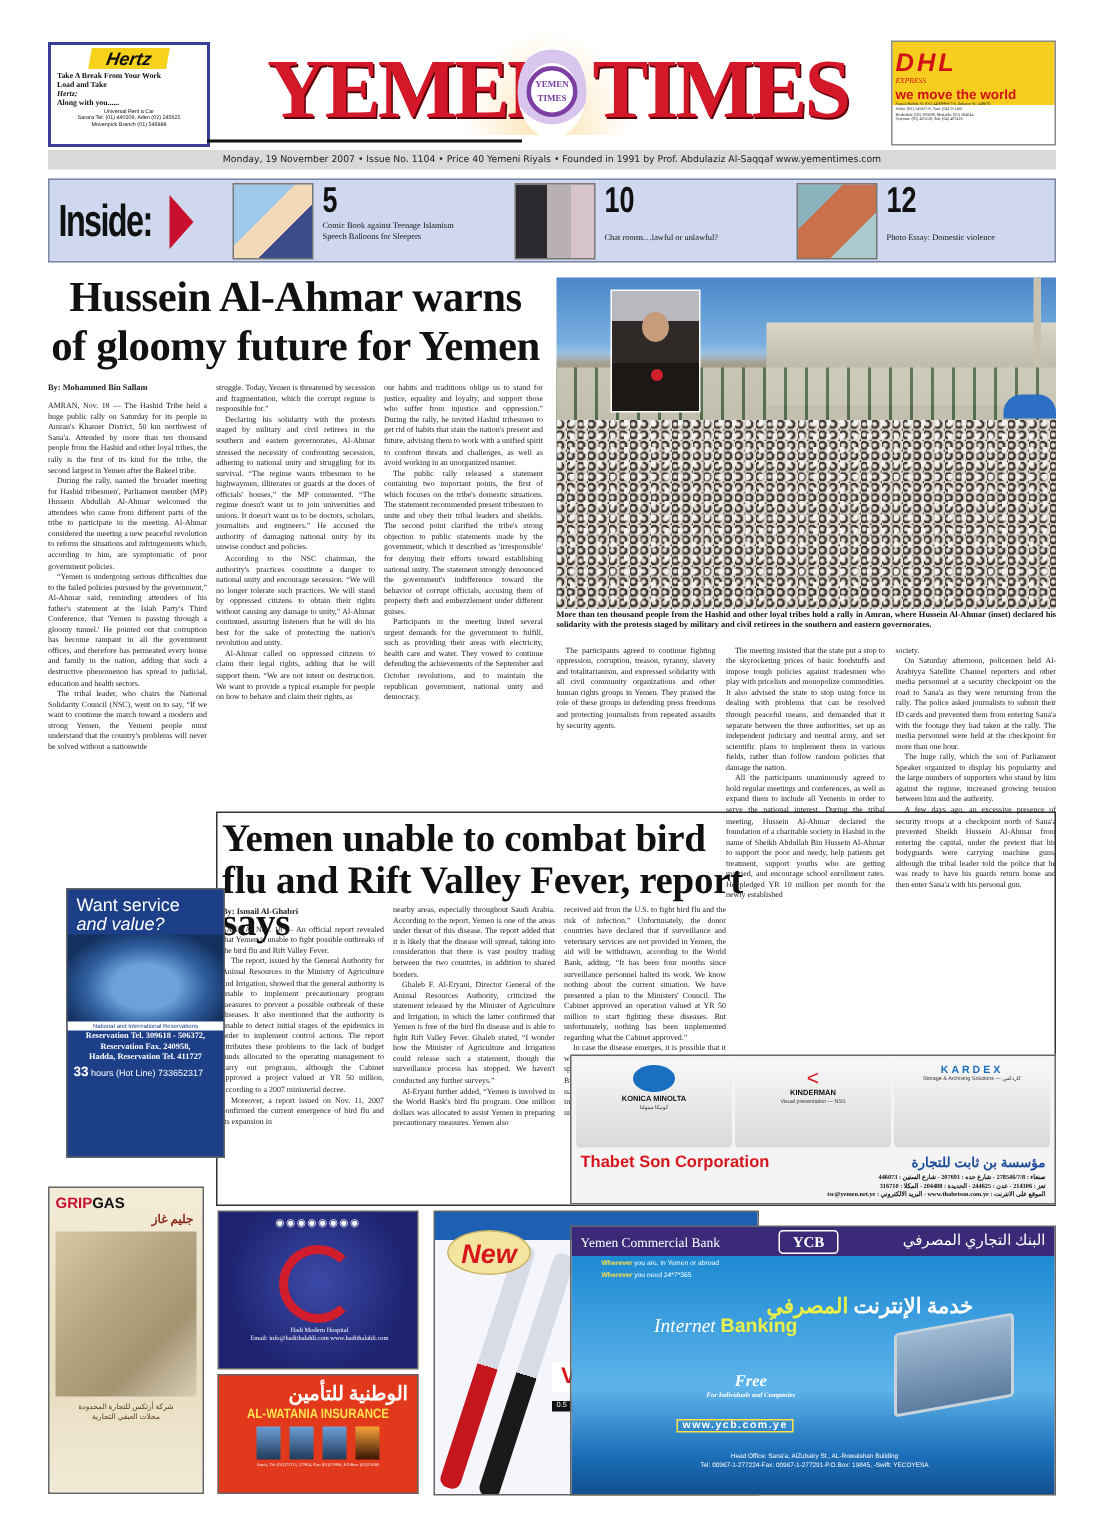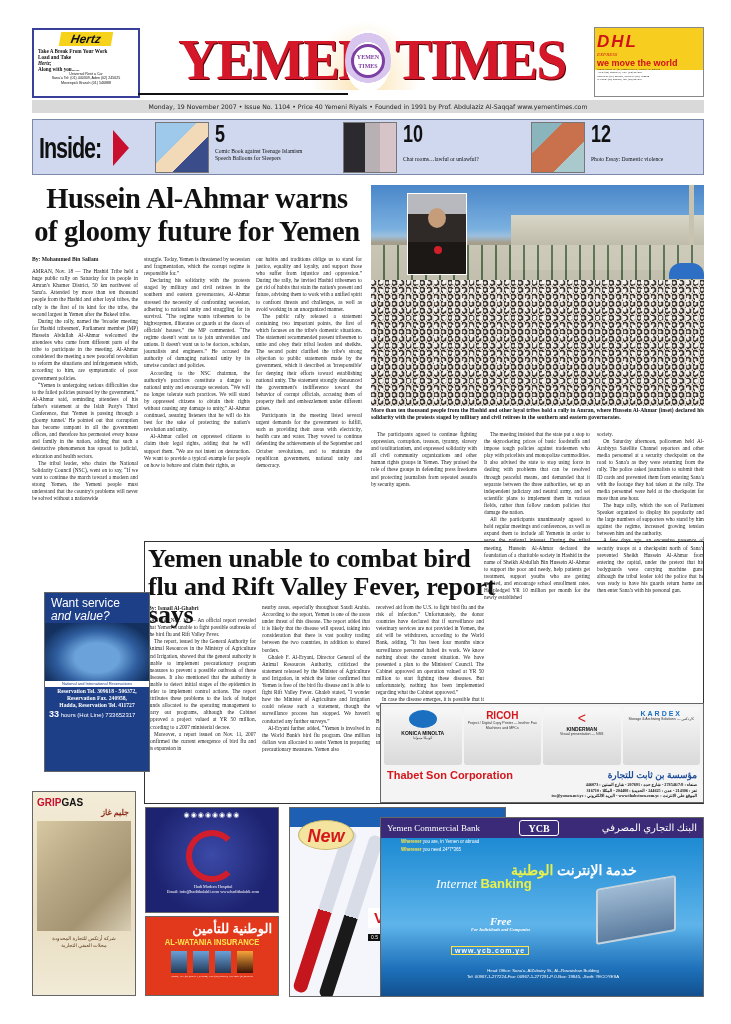--- a/index.html
+++ b/index.html
@@ -314,45 +314,41 @@
 </div>
 
 <div class="abs ad thabet">
   <div class="thabet-cells">
     <div class="thabet-cell">
       <div style="width:28px;height:18px;border-radius:50%;background:#1b6fc0;margin:0 auto 2px"></div>
       <div class="big" style="font-size:5px">KONICA MINOLTA</div>
       <div class="small">كونيكا مينولتا</div>
     </div>
     <div class="thabet-cell">
-      <div class="big" style="color:#d6161c;font-size:10px">RICOH</div>
-      <div class="small">Project / Digital Copy Printer — brother Fax Machines and MFCs</div>
-    </div>
-    <div class="thabet-cell">
       <div style="font-size:14px;color:#d6161c;line-height:16px">&lt;</div>
       <div class="big" style="font-size:5px">KINDERMAN</div>
       <div class="small">Visual presentation — NSS</div>
     </div>
     <div class="thabet-cell">
       <div class="big" style="color:#1b6fc0;letter-spacing:2px">KARDEX</div>
       <div class="small">Storage &amp; Archiving Solutions — كاردكس</div>
     </div>
   </div>
   <div class="thabet-name"><span class="ar">مؤسسة بن ثابت للتجارة</span><span>Thabet Son Corporation</span></div>
   <div class="thabet-foot">صنعاء : 278546/7/8 - شارع حده : 207691 - شارع الستين : 446073</div>
   <div class="thabet-foot">تعز : 214306 - عدن : 244625 - الحديدة : 204488 - المكلا : 316710</div>
   <div class="thabet-foot">tsc@yemen.net.ye : البريد الالكتروني - www.thabetson.com.ye : الموقع على الانترنت</div>
 </div>
 
 <div class="abs ad ycb">
   <div class="ycb-head"><span class="ar">البنك التجاري المصرفي</span><span>Yemen Commercial Bank</span></div>
   <div class="abs ycb-logo">YCB</div>
   <div class="ycb-line"><b>Wherever</b><span> you are, in Yemen or abroad</span></div>
   <div class="ycb-line"><b>Wherever</b><span> you need 24*7*365</span></div>
-  <div class="abs ycb-ar"><b>خدمة الإنترنت </b><span>الوطنية</span></div>
+  <div class="abs ycb-ar"><b>خدمة الإنترنت </b><span>المصرفي</span></div>
   <div class="abs ycb-ib"><span>Internet </span><b>Banking</b></div>
   <div class="abs ycb-laptop"></div>
   <div class="abs ycb-free"><span>Free</span><small>For Individuals and Companies</small></div>
   <div class="abs ycb-url">www.ycb.com.ye</div>
   <div class="abs ycb-foot">
     <div>Head Office: Sana'a, AlZubairy St., AL-Rowaishan Building</div>
     <div>Tel: 00967-1-277224-Fax: 00967-1-277291-P.O.Box: 19845, -Swift: YECOYESA</div>
   </div>
 </div>
 

